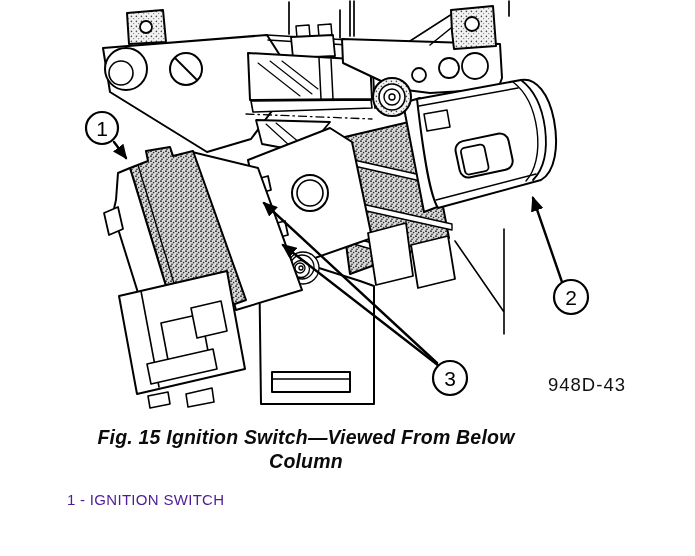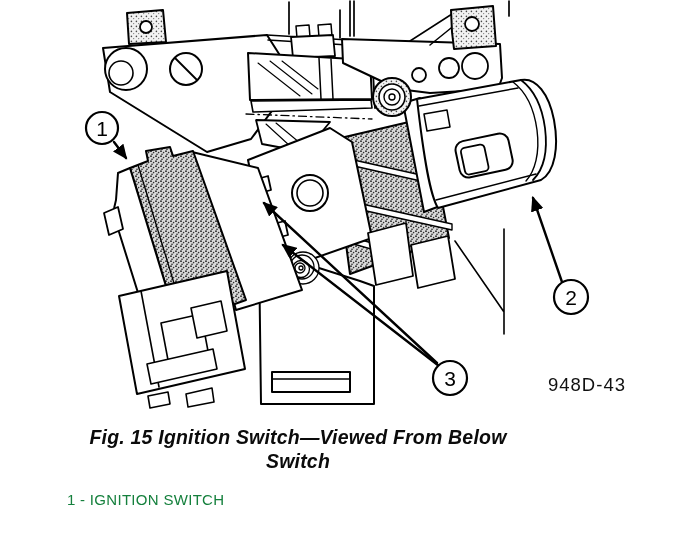--- a/index.html
+++ b/index.html
@@ -1,23 +1,23 @@
 <!DOCTYPE html>
 <html><head>
 <meta charset="utf-8">
 <style>
   html,body{margin:0;padding:0;background:#fff;}
   #page{position:relative;width:695px;height:556px;background:#ffffff;overflow:hidden;
         font-family:"Liberation Sans","DejaVu Sans",sans-serif;color:#000;}
   #drawing{position:absolute;left:0;top:0;}
   .caption{position:absolute;left:0;top:425px;width:596px;text-align:center;
            font-style:italic;font-weight:bold;font-size:19.5px;line-height:24px;
-           letter-spacing:.2px;color:#0b0b0b;}
+           letter-spacing:.2px;color:#0b0b0b;padding-left:8px;}
   .legend{position:absolute;left:67px;top:489px;font-size:15px;line-height:21px;
-          letter-spacing:.3px;color:#15803d;}
+          letter-spacing:.3px;color:#4c1d95;}
   .legend div{white-space:pre;}
   svg text.callout-num{font-size:21px;fill:#000;}
   svg text.figcode{font-size:18.5px;letter-spacing:1px;fill:#111;}
 </style>
 </head>
 <body>
 
 <div id="page">
 
   <svg id="drawing" width="695" height="556" viewBox="0 0 695 556" aria-hidden="true">
@@ -167,20 +167,20 @@
     <g text-anchor="middle">
       <text class="callout-num" x="102" y="135.5">1</text>
       <text class="callout-num" x="571" y="304.5">2</text>
       <text class="callout-num" x="450" y="385.5">3</text>
     </g>
     <text class="figcode" x="548" y="391">948D-43</text>
   </svg>
 
   <div class="caption">
     <div>Fig. 15 Ignition Switch—Viewed From Below</div>
-    <div>Switch</div>
+    <div>Column</div>
   </div>
 
   <div class="legend">
     <div>1 - IGNITION SWITCH</div>
   </div>
 
 </div>
 
 </body></html>

